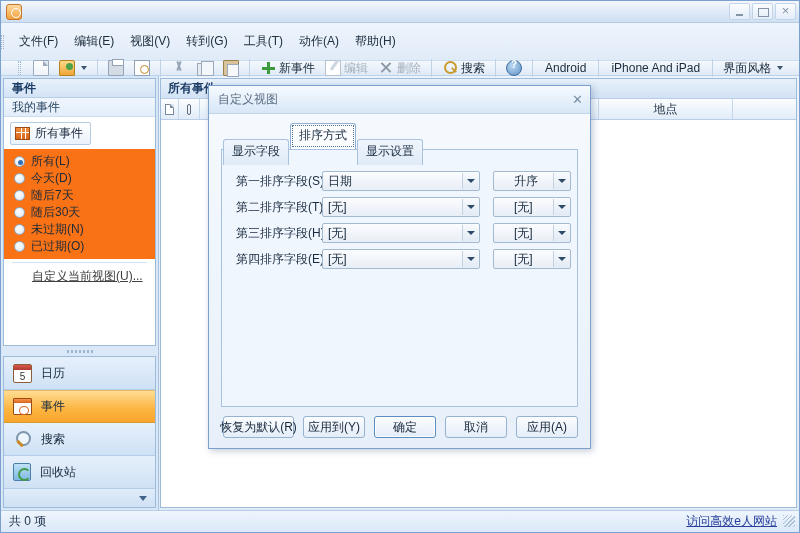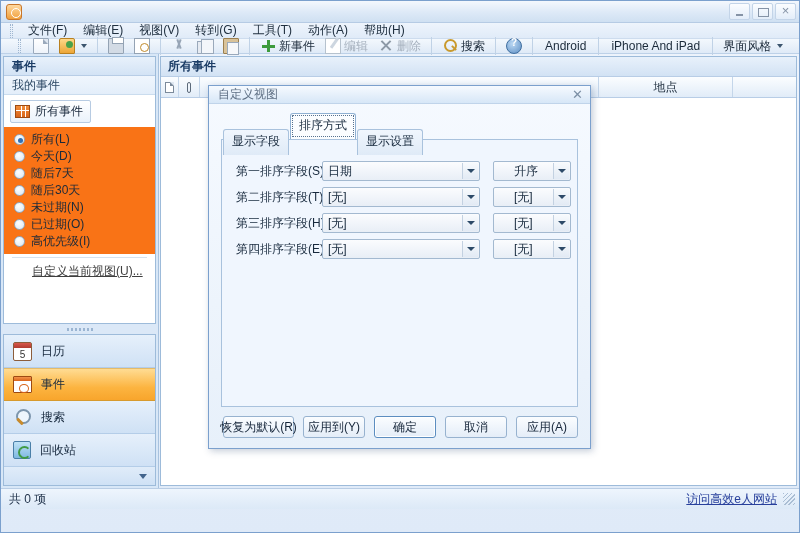--- a/index.html
+++ b/index.html
@@ -62,25 +62,24 @@
     cursor: default;
   }
   .win-btn .g { position: absolute; color: #8593a6; font-size: 9px; line-height: 15px;
     width: 100%; text-align: center; }
   .win-min .g::before { content: ""; position: absolute; left: 6px; top: 10px; width: 7px; height: 2px; background: #8593a6; }
   .win-max .g::before { content: ""; position: absolute; left: 5px; top: 4px; width: 9px; height: 7px; border: 1.5px solid #8593a6; }
   .win-close .g::before { content: "\00d7"; position: absolute; left: 0; right: 0; top: -1px; font-size: 13px; color: #8593a6; }
 
   
   .menubar {
-    height: 16px;
+    height: 38px;
     display: flex; align-items: center;
     background: linear-gradient(#eef4fc, #e0ebf8);
     border-bottom: 1px solid #cddcee;
-    padding-left: 9px;
   }
   .grip {
     width: 3px; height: 14px;
     border-left: 1px dotted #9fb6d0;
     border-right: 1px dotted #9fb6d0;
     margin-right: 7px;
   }
   .menu-item {
     padding: 2px 8px;
     color: #203040;
@@ -321,21 +320,21 @@
     position: absolute;
     left: 207px; top: 84px;
     width: 383px; height: 364px;
     border: 1px solid #7ba0cd;
     background: linear-gradient(#f6faff, #e7f0fa);
     box-shadow: 2px 2px 7px rgba(40,70,110,0.28);
     display: flex; flex-direction: column;
     z-index: 20;
   }
   .dlg-title {
-    height: 18px;
+    height: 28px;
     display: flex; align-items: center;
     padding: 0 4px 0 9px;
     background: linear-gradient(#f6faff, #e3eefa 60%, #d7e7f7);
     border-bottom: 1px solid #c0d4ea;
   }
   .dlg-title-text { flex: 1 1 auto; font-size: 12px; color: #5f7085; }
   .dlg-close {
     width: 17px; height: 16px;
     display: flex; align-items: center; justify-content: center;
     color: #7b8fa5; font-size: 13px;
@@ -573,24 +572,20 @@
             <span class="radio-dot"></span>
             <span>随后30天</span>
           </div>
           <div class="radio-row">
             <span class="radio-dot"></span>
             <span>未过期(N)</span>
           </div>
           <div class="radio-row">
             <span class="radio-dot"></span>
             <span>已过期(O)</span>
-          </div>
-          <div class="radio-row">
-            <span class="radio-dot"></span>
-            <span>高优先级(I)</span>
           </div>
         </div>
         <div class="sb-divider"></div>
         <div class="sb-link">自定义当前视图(U)...</div>
         <div class="sb-fill"></div>
       </div>
 
       <div class="sb-splitter">
         <span class="dots"></span>
       </div>

